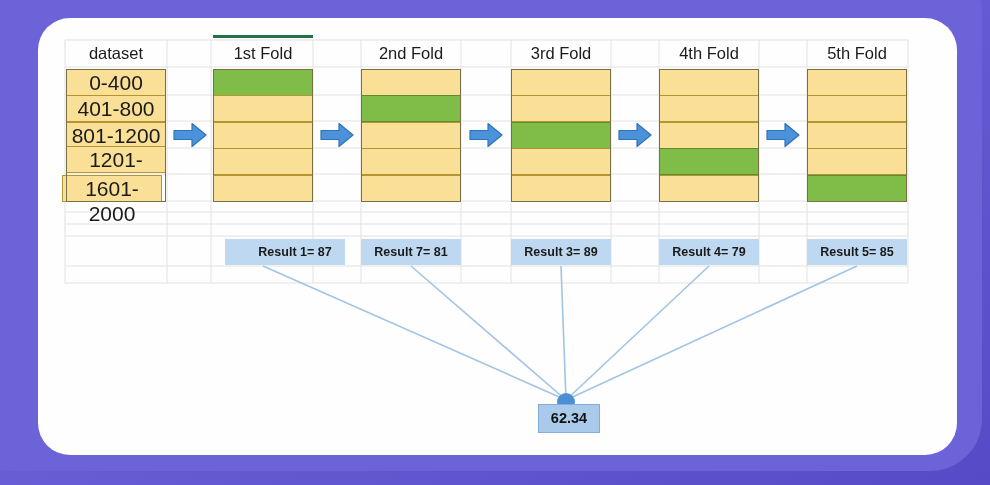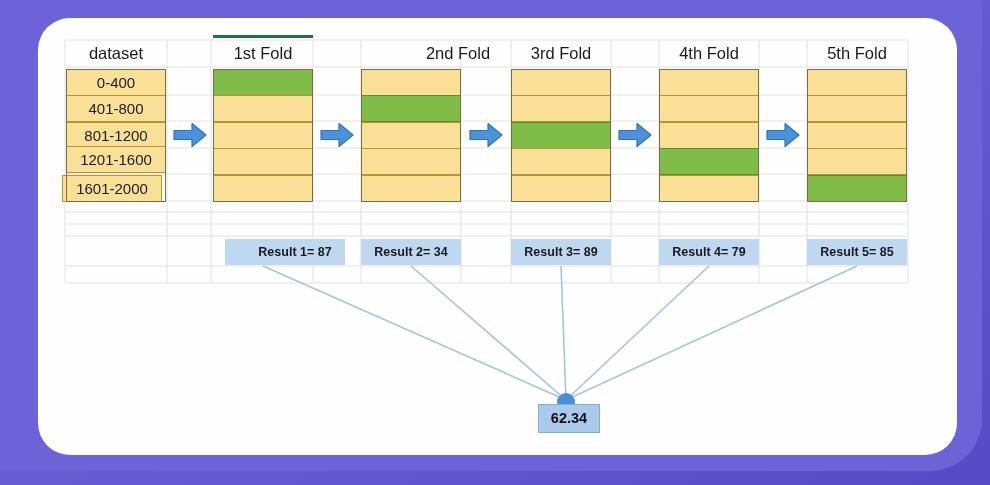--- a/index.html
+++ b/index.html
@@ -21,21 +21,21 @@
     position:absolute;height:27px;line-height:27px;text-align:center;
     font-size:16.5px;color:var(--text);
   }
   .tab-line{position:absolute;height:2.5px;background:var(--tab-line);}
   .cell{
     position:absolute;width:100px;height:27px;box-sizing:border-box;
     background:var(--cell-yellow);border:1px solid var(--cell-yellow-border);
   }
   .cell.green{background:var(--cell-green);border-color:var(--cell-green-border);}
   .cell.labeled{
-    text-align:center;font-size:15px;line-height:25px;color:var(--text);
+    text-align:center;font-size:21px;line-height:25px;color:var(--text);
   }
   .box-outline{
     position:absolute;width:100px;box-sizing:border-box;
     border:1.5px solid var(--box-outline);pointer-events:none;
   }
   .arrow-svg{position:absolute;}
   .result-box{
     position:absolute;width:100px;height:26px;background:var(--result-fill);
     text-align:center;font-size:12.5px;font-weight:700;line-height:26px;
     color:var(--result-text);
@@ -68,21 +68,21 @@
       </div>
     <div id="folds">
         <div class="tab-line" style="left: 175px; top: 17px; width: 100px;"></div>
         <div class="hdr" style="left: 175px; top: 22px; width: 100px;">1st Fold</div>
         <div class="cell green" style="left: 175px; top: 51px;"></div>
         <div class="cell" style="left: 175px; top: 77.4px;"></div>
         <div class="cell" style="left: 175px; top: 103.8px;"></div>
         <div class="cell" style="left: 175px; top: 130.2px;"></div>
         <div class="cell" style="left: 175px; top: 156.6px;"></div>
         <div class="box-outline" style="left: 175px; top: 51px; height: 133px;"></div>
-        <div class="hdr" style="left: 323px; top: 22px; width: 100px; margin-left: 47px;">2nd Fold</div>
+        <div class="hdr" style="left: 323px; top: 22px; width: 100px;">2nd Fold</div>
         <div class="cell" style="left: 323px; top: 51px;"></div>
         <div class="cell green" style="left: 323px; top: 77.4px;"></div>
         <div class="cell" style="left: 323px; top: 103.8px;"></div>
         <div class="cell" style="left: 323px; top: 130.2px;"></div>
         <div class="cell" style="left: 323px; top: 156.6px;"></div>
         <div class="box-outline" style="left: 323px; top: 51px; height: 133px;"></div>
         <div class="hdr" style="left: 473px; top: 22px; width: 100px;">3rd Fold</div>
         <div class="cell" style="left: 473px; top: 51px;"></div>
         <div class="cell" style="left: 473px; top: 77.4px;"></div>
         <div class="cell green" style="left: 473px; top: 103.8px;"></div>
@@ -116,21 +116,21 @@
         </svg>
         <svg width="36" height="26" class="arrow-svg" style="left: 579px; top: 103.5px;">
           <polygon points="2,8.5 20,8.5 20,1.5 34,13 20,24.5 20,17.5 2,17.5" fill="#4B92DB" stroke="#2E74B5" stroke-width="1.2" stroke-linejoin="round"></polygon>
         </svg>
         <svg width="36" height="26" class="arrow-svg" style="left: 727px; top: 103.5px;">
           <polygon points="2,8.5 20,8.5 20,1.5 34,13 20,24.5 20,17.5 2,17.5" fill="#4B92DB" stroke="#2E74B5" stroke-width="1.2" stroke-linejoin="round"></polygon>
         </svg>
       </div>
     <div id="results">
         <div class="result-box" style="left: 187px; top: 221px; padding-left: 20px;">Result 1= 87</div>
-        <div class="result-box" style="left: 323px; top: 221px;">Result 2= 34</div>
+        <div class="result-box" style="left: 323px; top: 221px;">Result 7= 81</div>
         <div class="result-box" style="left: 473px; top: 221px;">Result 3= 89</div>
         <div class="result-box" style="left: 621px; top: 221px; text-align: center;">Result 4= 79</div>
         <div class="result-box" style="left: 769px; top: 221px;">Result 5= 85</div>
       </div>
 
     <svg id="lines-svg" width="919" height="437">
         <line x1="225" y1="248" x2="528" y2="382" stroke="#A3C4E4" stroke-width="1.6"></line>
         <line x1="373" y1="248" x2="528" y2="382" stroke="#A3C4E4" stroke-width="1.6"></line>
         <line x1="523" y1="248" x2="528" y2="382" stroke="#A3C4E4" stroke-width="1.6"></line>
         <line x1="671" y1="248" x2="528" y2="382" stroke="#A3C4E4" stroke-width="1.6"></line>

